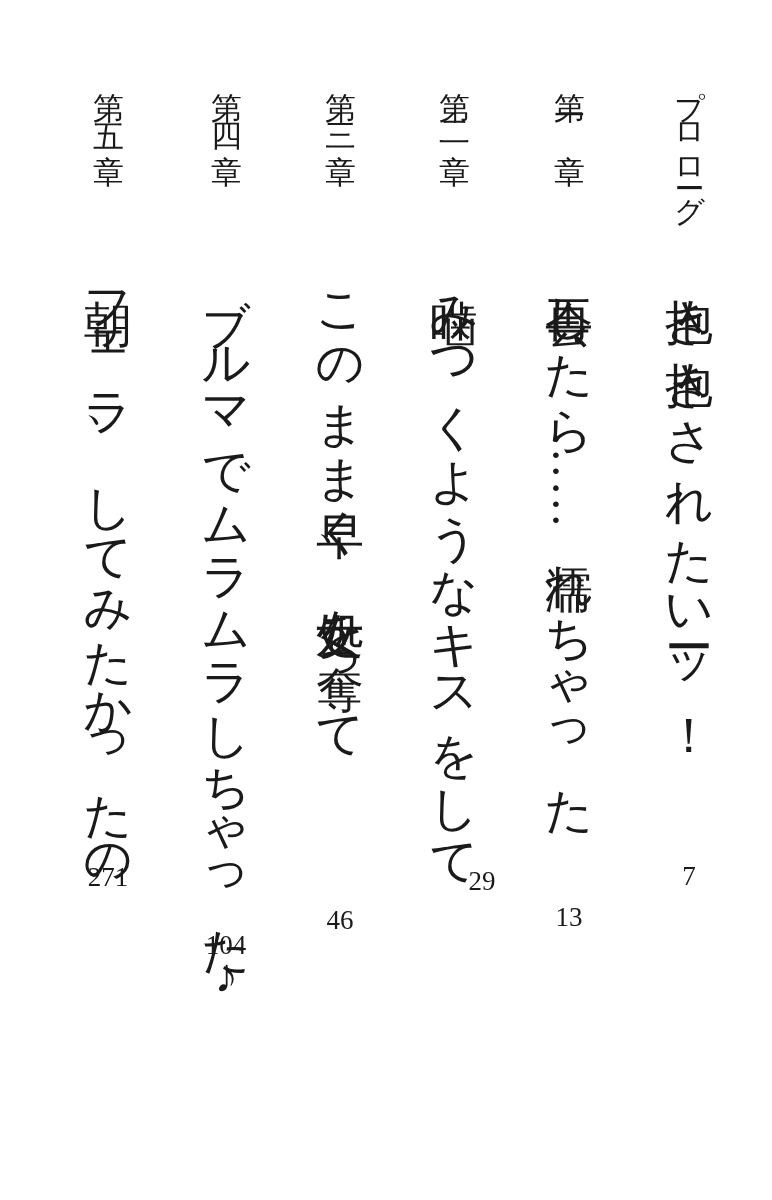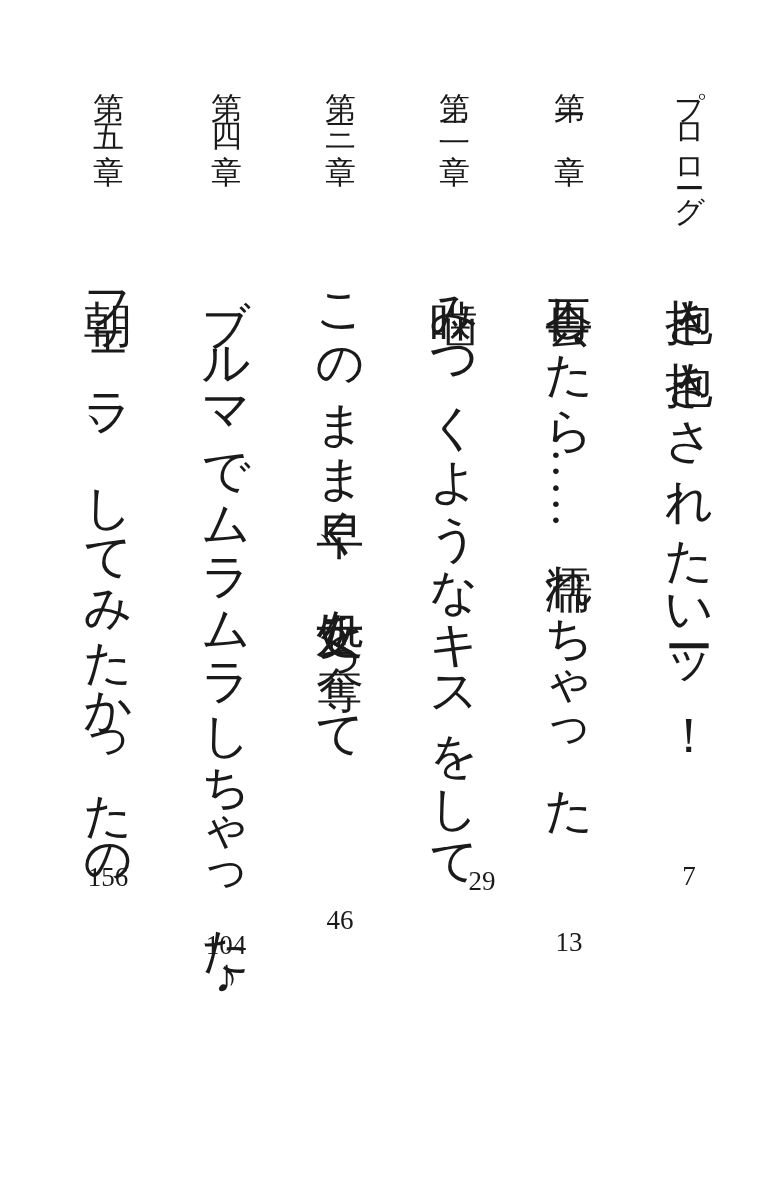--- a/index.html
+++ b/index.html
@@ -55,21 +55,21 @@
   .c5 { left: 108px; }
   
   .t0 { letter-spacing: 4px; }
   .t1 { letter-spacing: 1px; }
   .t2 { letter-spacing: 0px; }
   .t3 { letter-spacing: -1px; }
   .t4 { letter-spacing: -2px; }
   .t5 { letter-spacing: -4px; }
   
   .p0 { top: 863px; }
-  .p1 { top: 929px; text-align: center; }
+  .p1 { top: 904px; text-align: center; }
   .p2 { top: 868px; margin-left: 28px; }
   .p3 { top: 907px; }
   .p4 { top: 932px; }
   .p5 { top: 864px; }
 </style>
 </head>
 <body style="background: rgb(255, 255, 255); color: rgb(26, 26, 26);">
 
 <div class="toc-page">
 
@@ -99,16 +99,16 @@
 
   <div class="entry">
     <div class="chapter c4">第四章</div>
     <div class="title t4 c4">ブルマでムラムラしちゃった♪</div>
     <div class="pagenum p4 c4">104</div>
   </div>
 
   <div class="entry">
     <div class="chapter c5">第五章</div>
     <div class="title t5 c5">朝フェラ、してみたかったの</div>
-    <div class="pagenum p5 c5">156</div>
+    <div class="pagenum p5 c5">271</div>
   </div>
 
 </div>
 
 </body></html>

